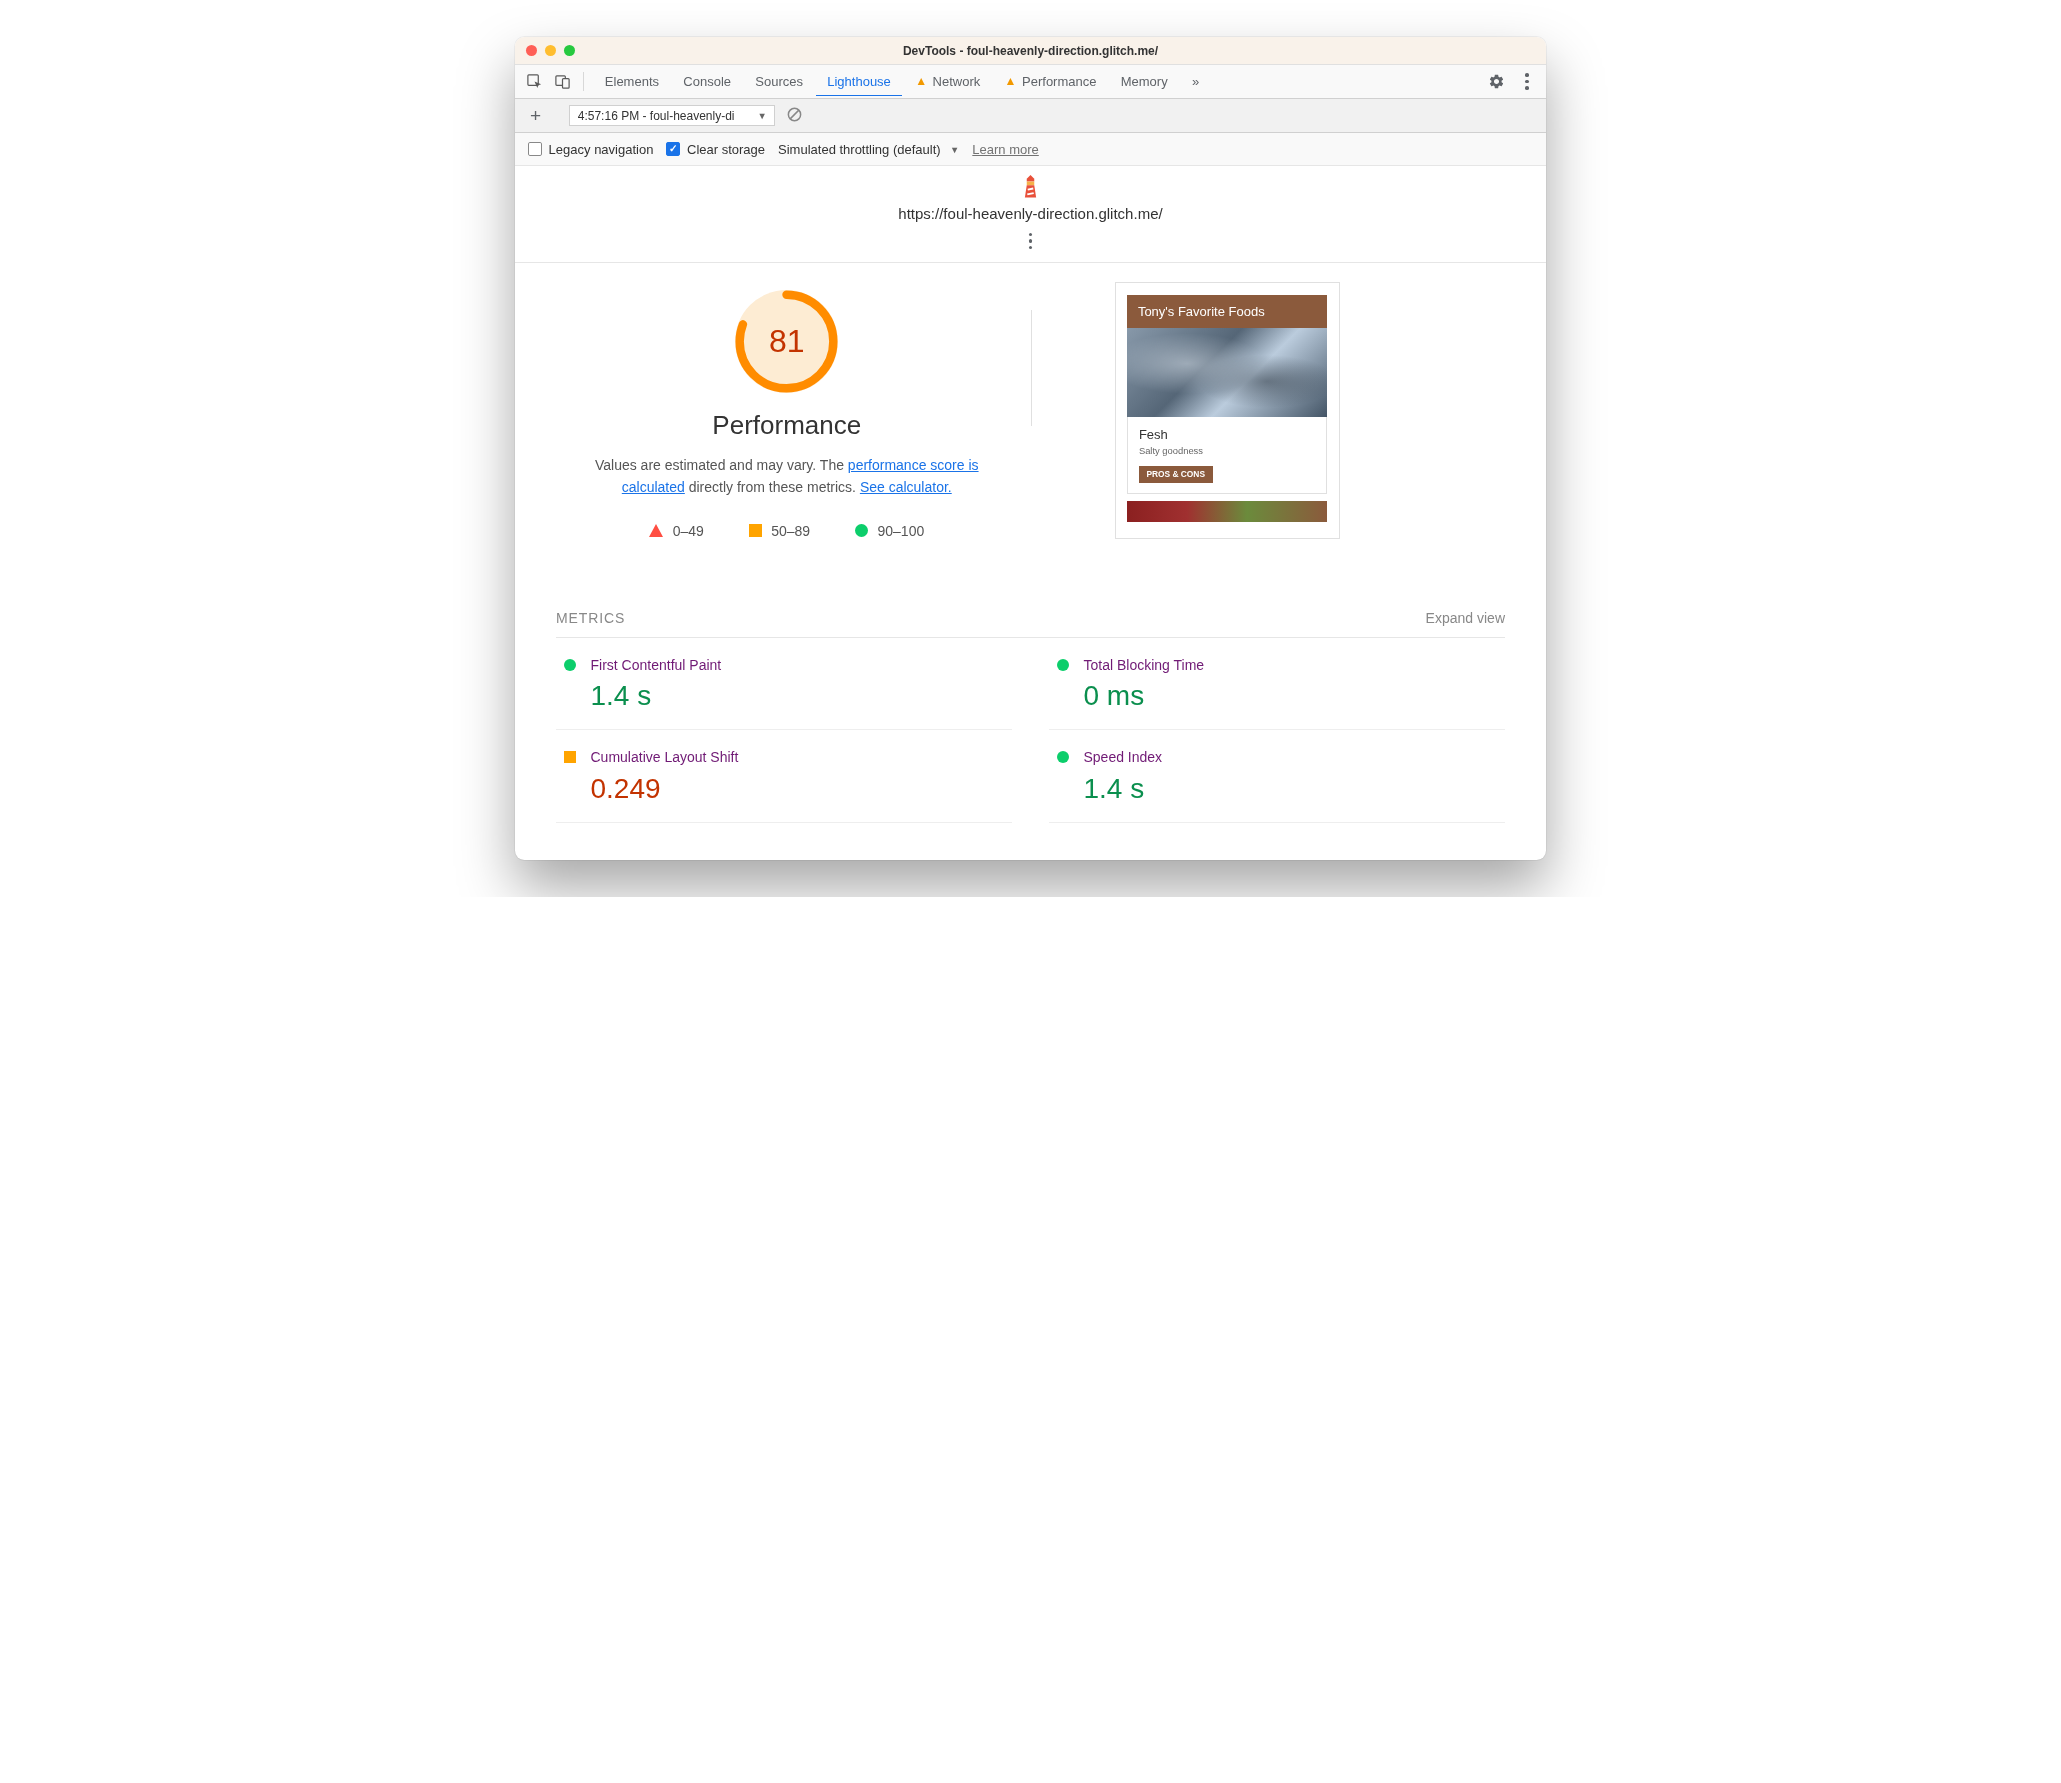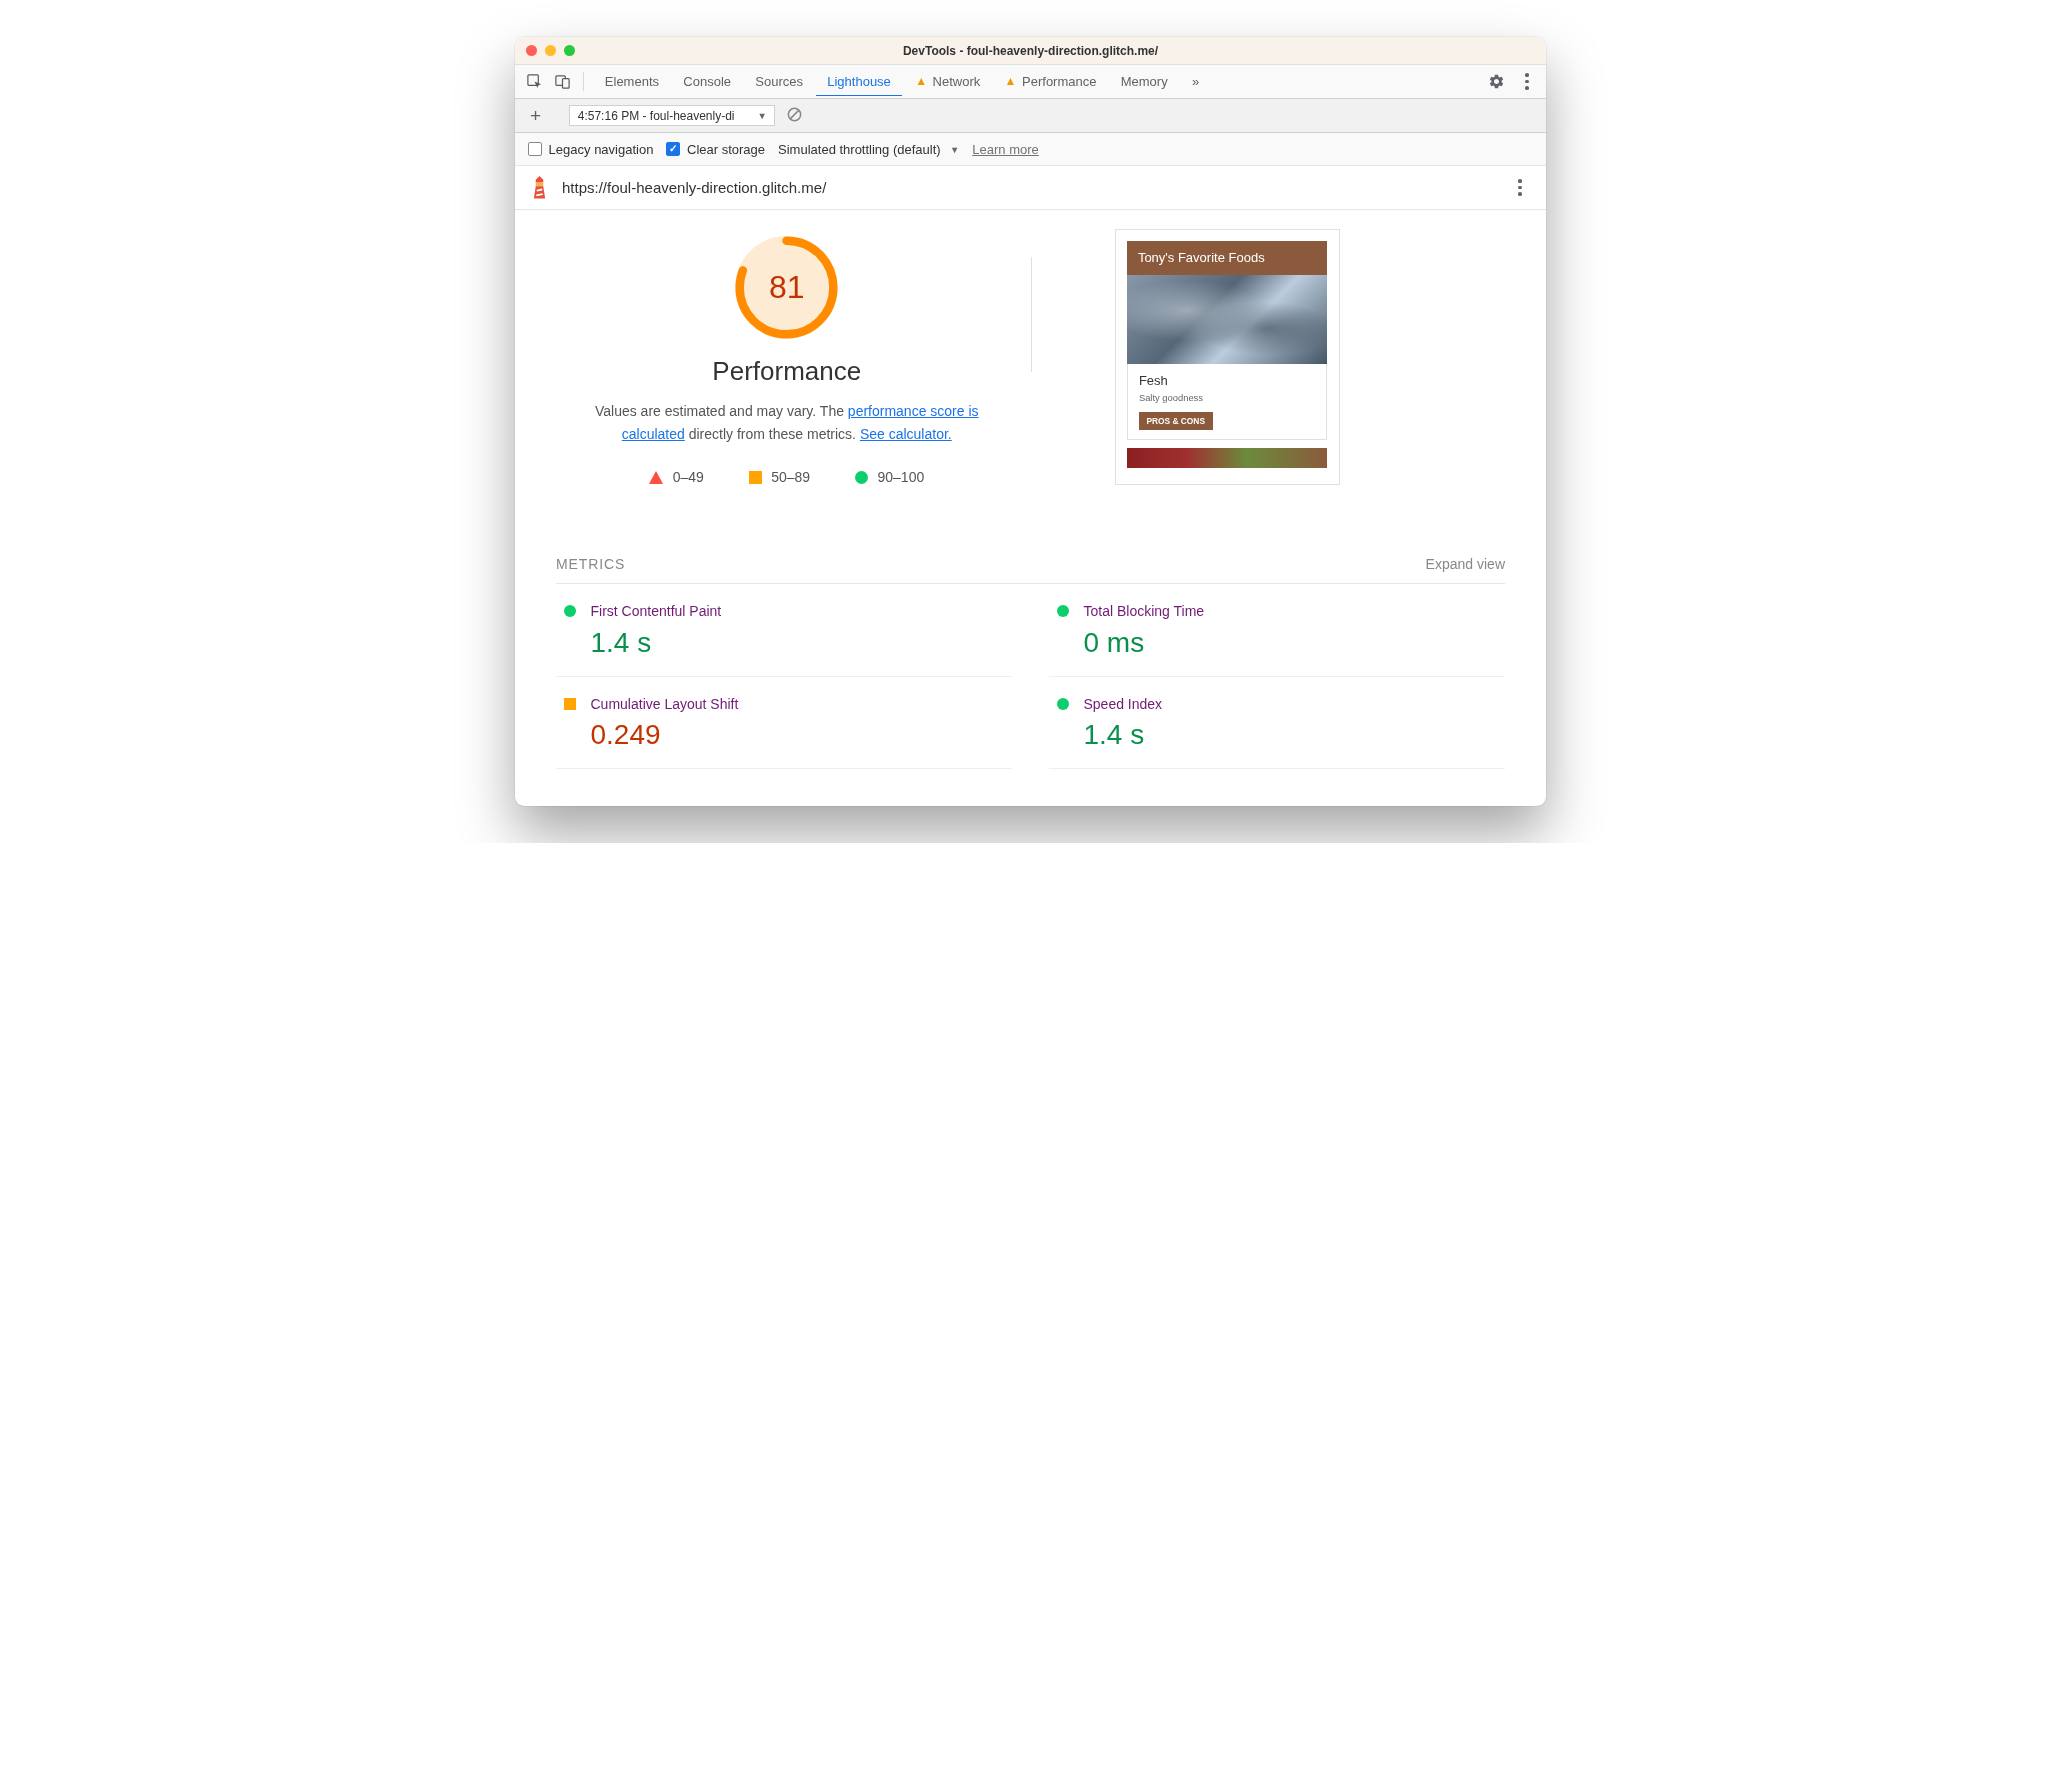--- a/index.html
+++ b/index.html
@@ -25,21 +25,21 @@
 .report-select { display: flex; align-items: center; gap: 5.6px; background: #fff; border: 0.9px solid #d0d0d0; border-radius: 0; padding: 2.8px 7.5px; font-size: 12px; color: #333; width: 206px; overflow: hidden; white-space: nowrap; cursor: pointer; }
 .report-select .caret { margin-left: auto; color: #666; font-size: 9.4px; }
 .block-icon { color: #888; }
 .optionsbar { display: flex; align-items: center; height: 33px; padding: 0 13px; gap: 13px; font-size: 13px; color: #333; border-bottom: 0.9px solid #e6e6e6; background: #f9f9f9; }
 .checkbox-wrap { display: flex; align-items: center; gap: 6.6px; cursor: pointer; }
 .checkbox { width: 14px; height: 14px; border: 1.4px solid #888; border-radius: 1.9px; display: flex; align-items: center; justify-content: center; background: #fff; }
 .checkbox.checked { background: #1a73e8; border-color: #1a73e8; }
 .checkbox.checked::after { content: "✓"; color: #fff; font-size: 10.3px; font-weight: bold; line-height: 1; }
 .throttle-select { display: flex; align-items: center; gap: 9.4px; cursor: pointer; }
 .learn-link { text-decoration: underline; color: #737373; cursor: pointer; }
-.report-header { display: flex; align-items: center; padding: 9.4px 15px; gap: 13px; border-bottom: 0.9px solid #e6e6e6; }
+.report-header { display: flex; align-items: center; padding: 9.4px 15px; gap: 7px; border-bottom: 0.9px solid #e6e6e6; flex-direction: column; }
 .lighthouse-logo { width: 19px; }
 .report-url { font-size: 15px; color: #333; flex: 1; }
 .kebab { color: #5f6368; font-size: 19px; cursor: pointer; letter-spacing: 0; line-height: 0.4; display: flex; flex-direction: column; gap: 2.8px; padding: 3.7px 9.4px; }
 .kebab span { width: 3.7px; height: 3.7px; background: #5f6368; border-radius: 50%; }
 .hero { display: flex; padding: 19px 28px 37px; gap: 37px; position: relative; }
 .hero-left { flex: 0 0 50%; display: flex; flex-direction: column; align-items: center; padding-top: 7.5px; }
 .gauge-wrap { position: relative; width: 103px; height: 103px; }
 .gauge-bg { position: absolute; inset: 0; border-radius: 50%; background: #fdecd3; }
 .gauge-svg { position: absolute; inset: 0; transform: rotate(-90deg); }
 .gauge-score { position: absolute; inset: 0; display: flex; align-items: center; justify-content: center; font-size: 32px; font-weight: 500; color: #c33300; }

